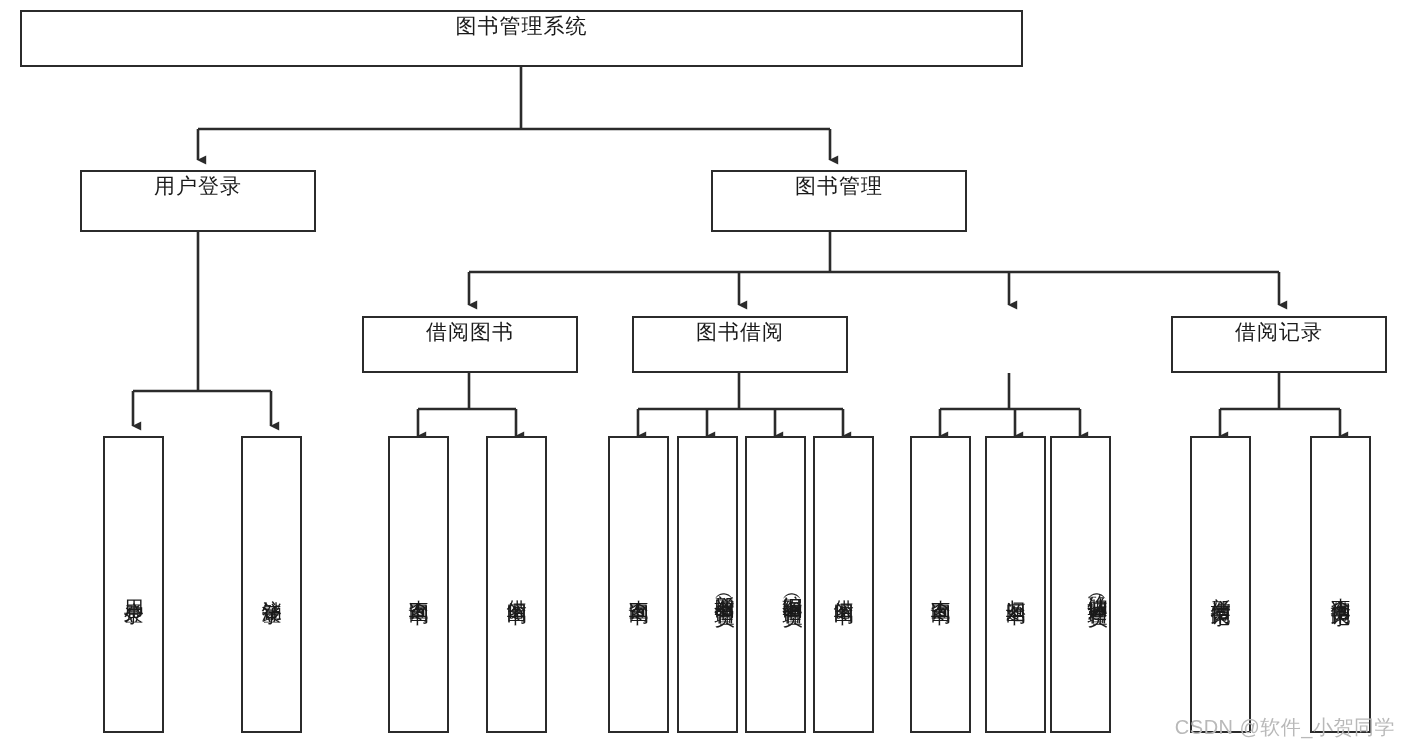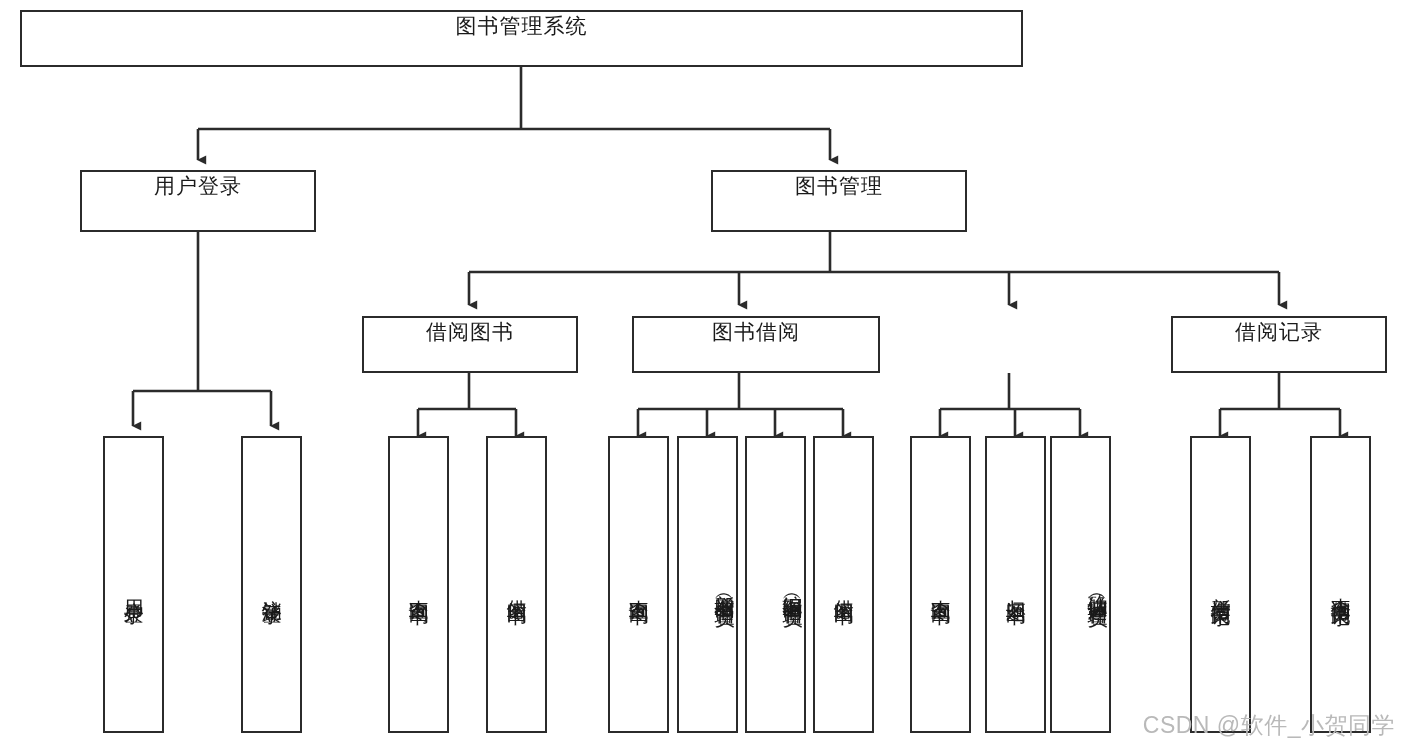--- a/index.html
+++ b/index.html
@@ -53,21 +53,21 @@
   }
   .wire {
     stroke: #2b2b2b;
     stroke-width: 2.6;
     fill: none;
   }
   .watermark {
     position: absolute;
     right: 10px;
     bottom: 6px;
-    font-size: 23px;
+    font-size: 20px;
     color: #b9b9b9;
     letter-spacing: 0.5px;
     white-space: nowrap;
   }
 </style>
 </head>
 <body>
 
 <div id="canvas">
 
@@ -129,21 +129,21 @@
   <div class="node horiz" style="left:80px; top:170px; width:236px; height:62px;">
     <span class="lbl">用户登录</span>
   </div>
   <div class="node horiz" style="left:711px; top:170px; width:256px; height:62px;">
     <span class="lbl">图书管理</span>
   </div>
 
   <div class="node horiz" style="left:362px; top:316px; width:216px; height:57px;">
     <span class="lbl">借阅图书</span>
   </div>
-  <div class="node horiz" style="left:632px; top:316px; width:248px; height:57px;">
+  <div class="node horiz" style="left:632px; top:316px; width:216px; height:57px;">
     <span class="lbl">图书借阅</span>
   </div>
   <div class="node horiz" style="left:1171px; top:316px; width:216px; height:57px;">
     <span class="lbl">借阅记录</span>
   </div>
 
   <div class="node vert mid" style="left:103px; top:436px; width:61px; height:297px;">
     <span class="lbl">用户登录</span>
   </div>
   <div class="node vert mid" style="left:241px; top:436px; width:61px; height:297px;">

